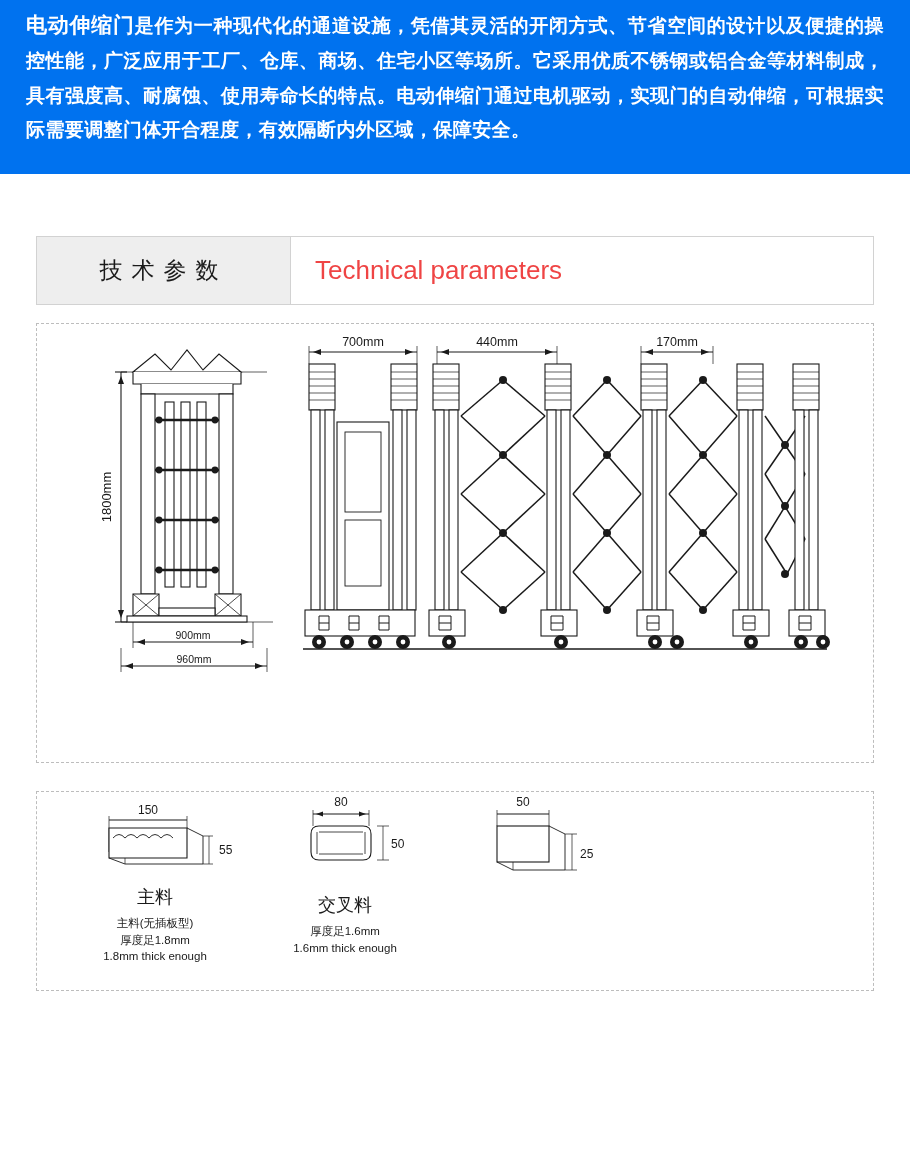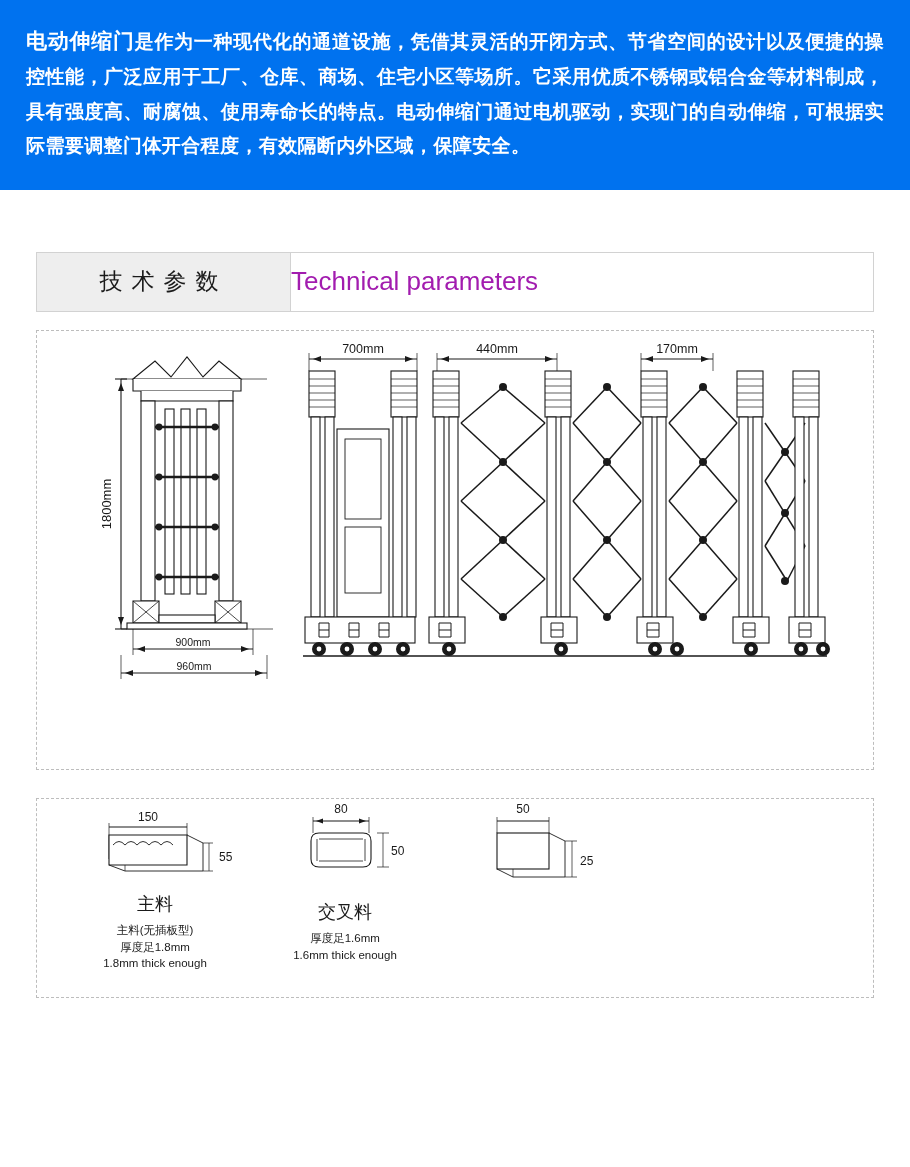--- a/index.html
+++ b/index.html
@@ -12,41 +12,41 @@
     height: 1167px;
     font-family: "Liberation Sans", sans-serif;
     position: relative;
     overflow: hidden;
   }
 
   
   .banner {
     background: #0072ef;
     color: #ffffff;
-    padding: 22px 26px 26px 26px;
+    padding: 6px 26px 26px 26px;
     box-sizing: border-box;
     width: 910px;
   }
   .banner p {
     margin: 0;
     font-size: 19px;
     line-height: 1.82;
     letter-spacing: 0.4px;
     font-weight: bold;
     text-align: justify;
   }
   .banner .lead {
     font-size: 21px;
     font-weight: bold;
   }
 
   
   .section-head {
     margin: 62px 36px 0 36px;
-    height: 60px;
+    height: 69px;
     display: flex;
     align-items: stretch;
     border: 1px solid #d2d2d2;
     box-sizing: border-box;
     text-align: right;
   }
   .section-head .cn {
     background: #eeeeee;
     width: 254px;
     display: flex;
@@ -56,22 +56,23 @@
     letter-spacing: 9px;
     color: #1a1a1a;
     font-weight: normal;
     box-sizing: border-box;
     border-right: 1px solid #d2d2d2;
   }
   .section-head .en {
     flex: 1;
     display: flex;
     align-items: center;
+    padding-left: 24px;
     font-size: 26px;
-    color: #a21caf;
+    color: #ef4444;
     background: #ffffff;
   }
 
   
   .panel {
     margin: 18px 36px 0 36px;
     border: 1px dashed #bdbdbd;
     box-sizing: border-box;
     position: relative;
     background: #fff;

